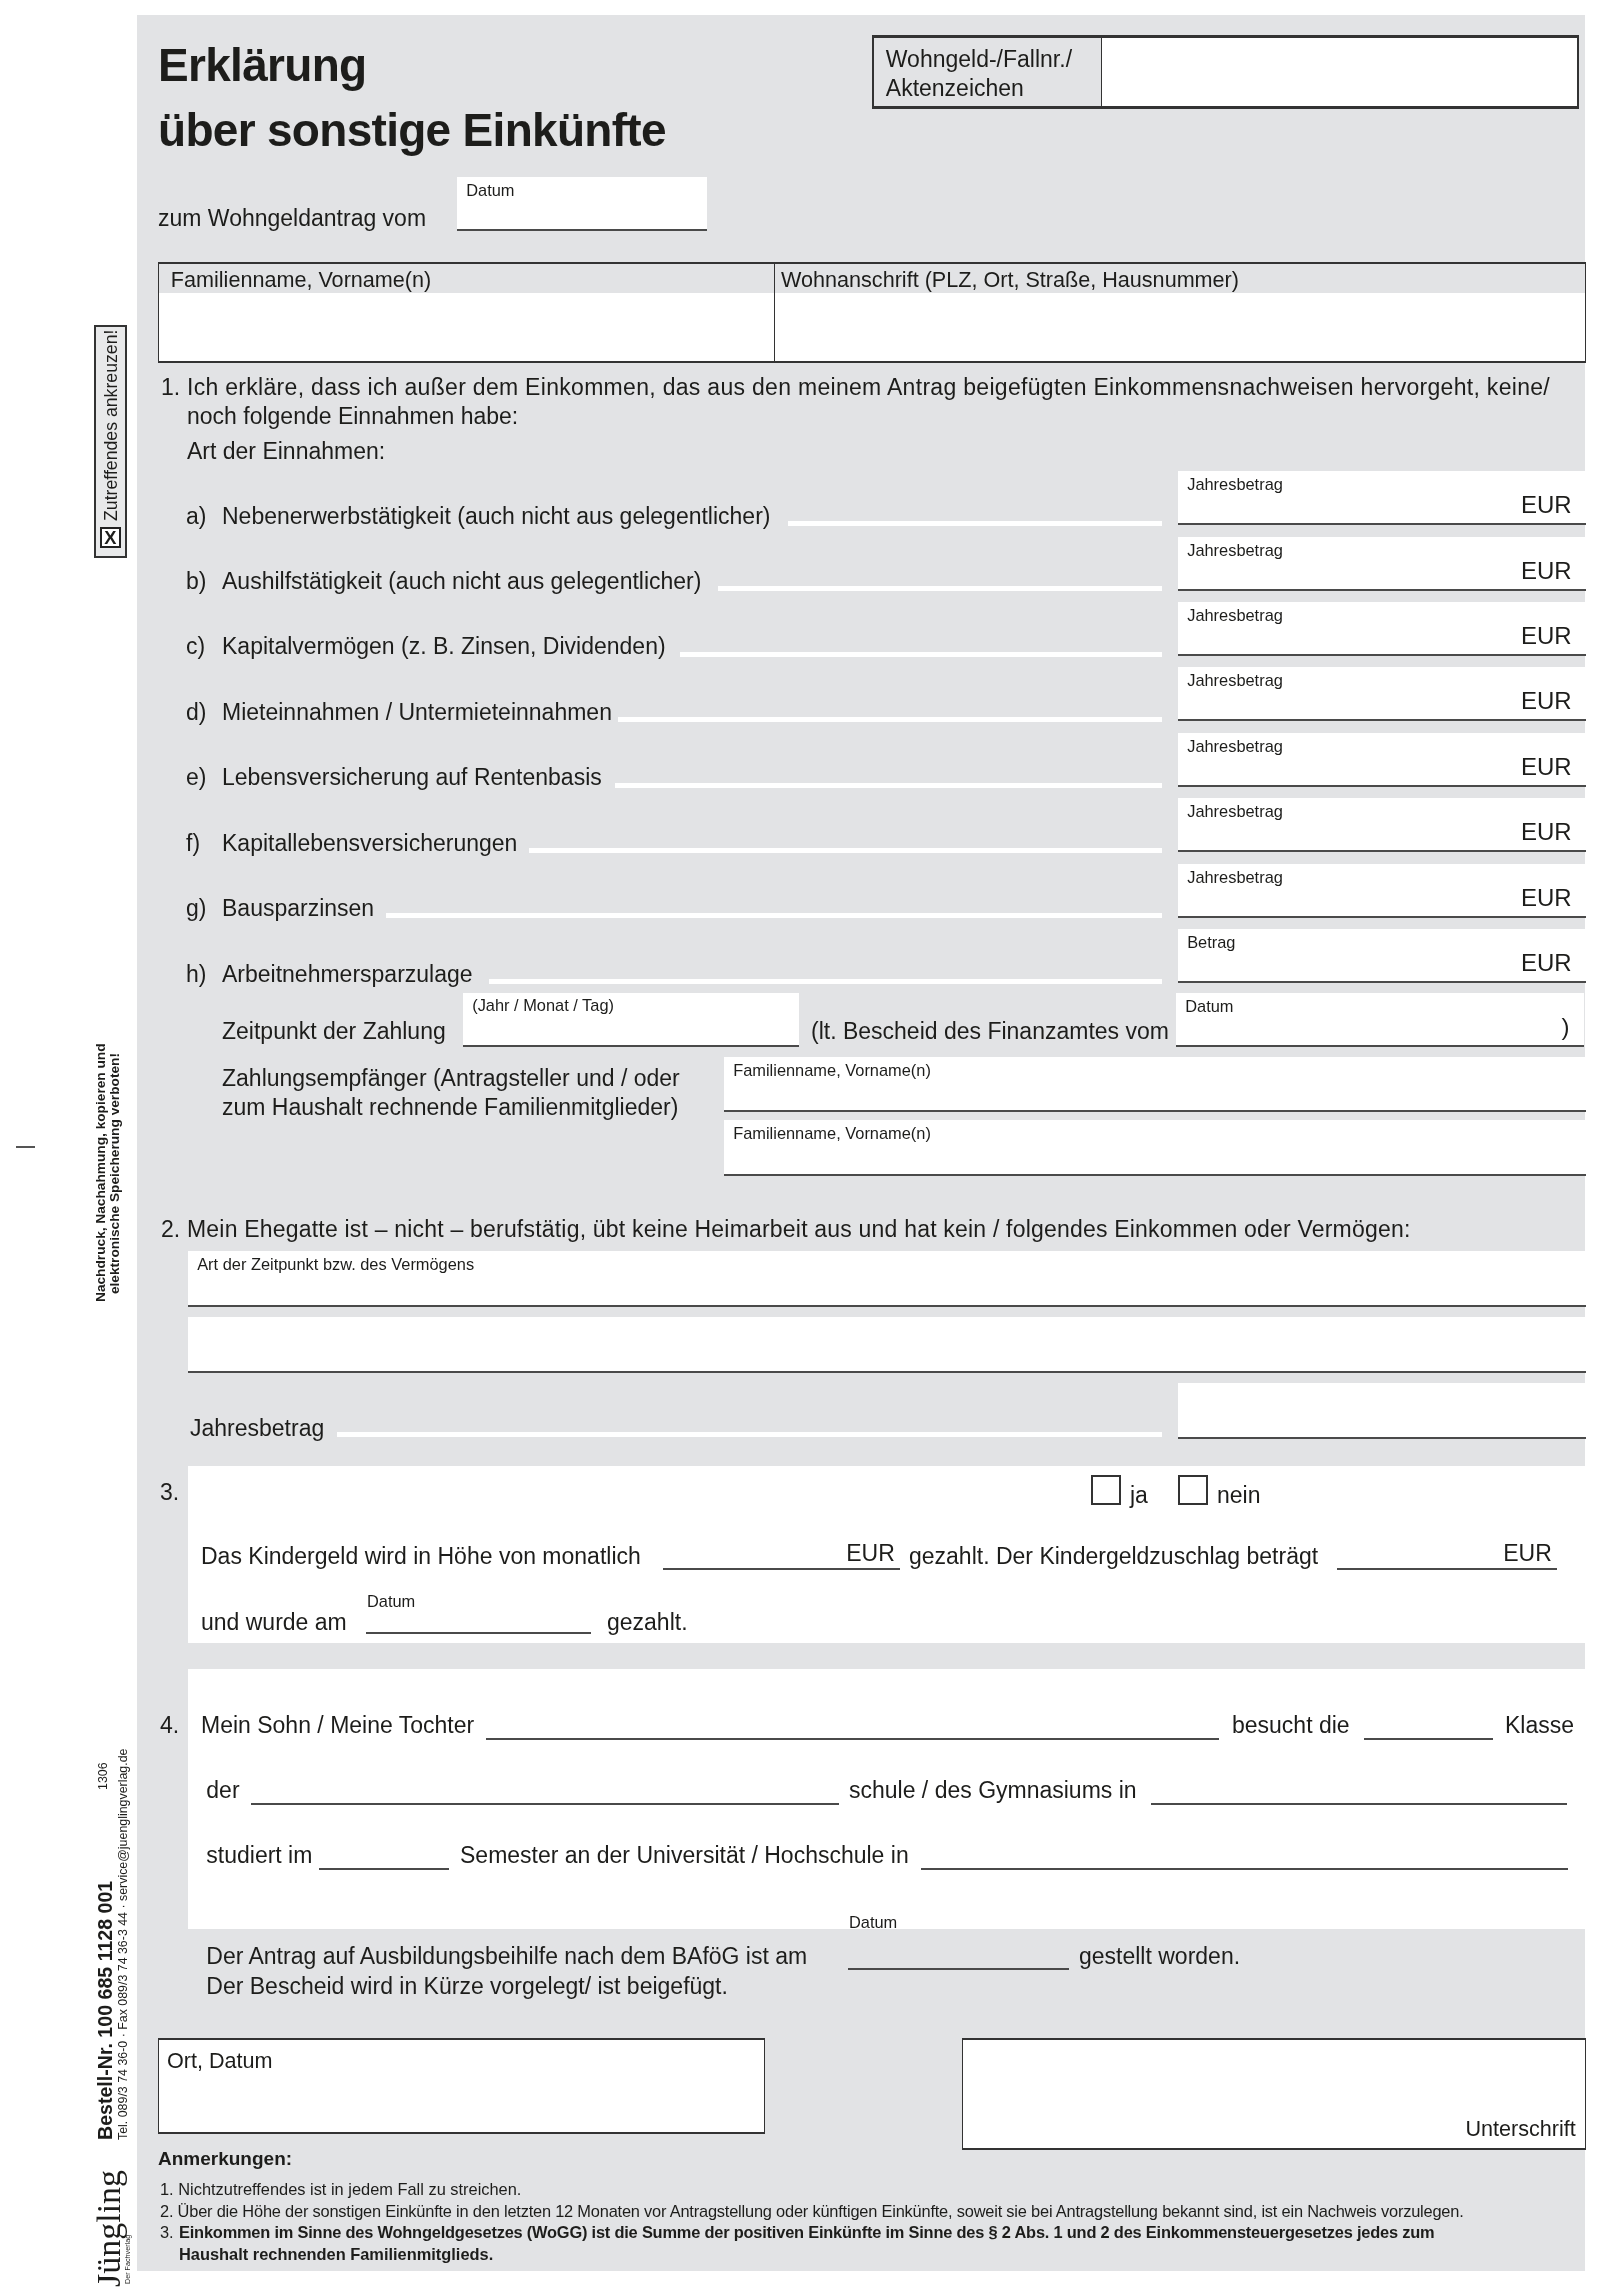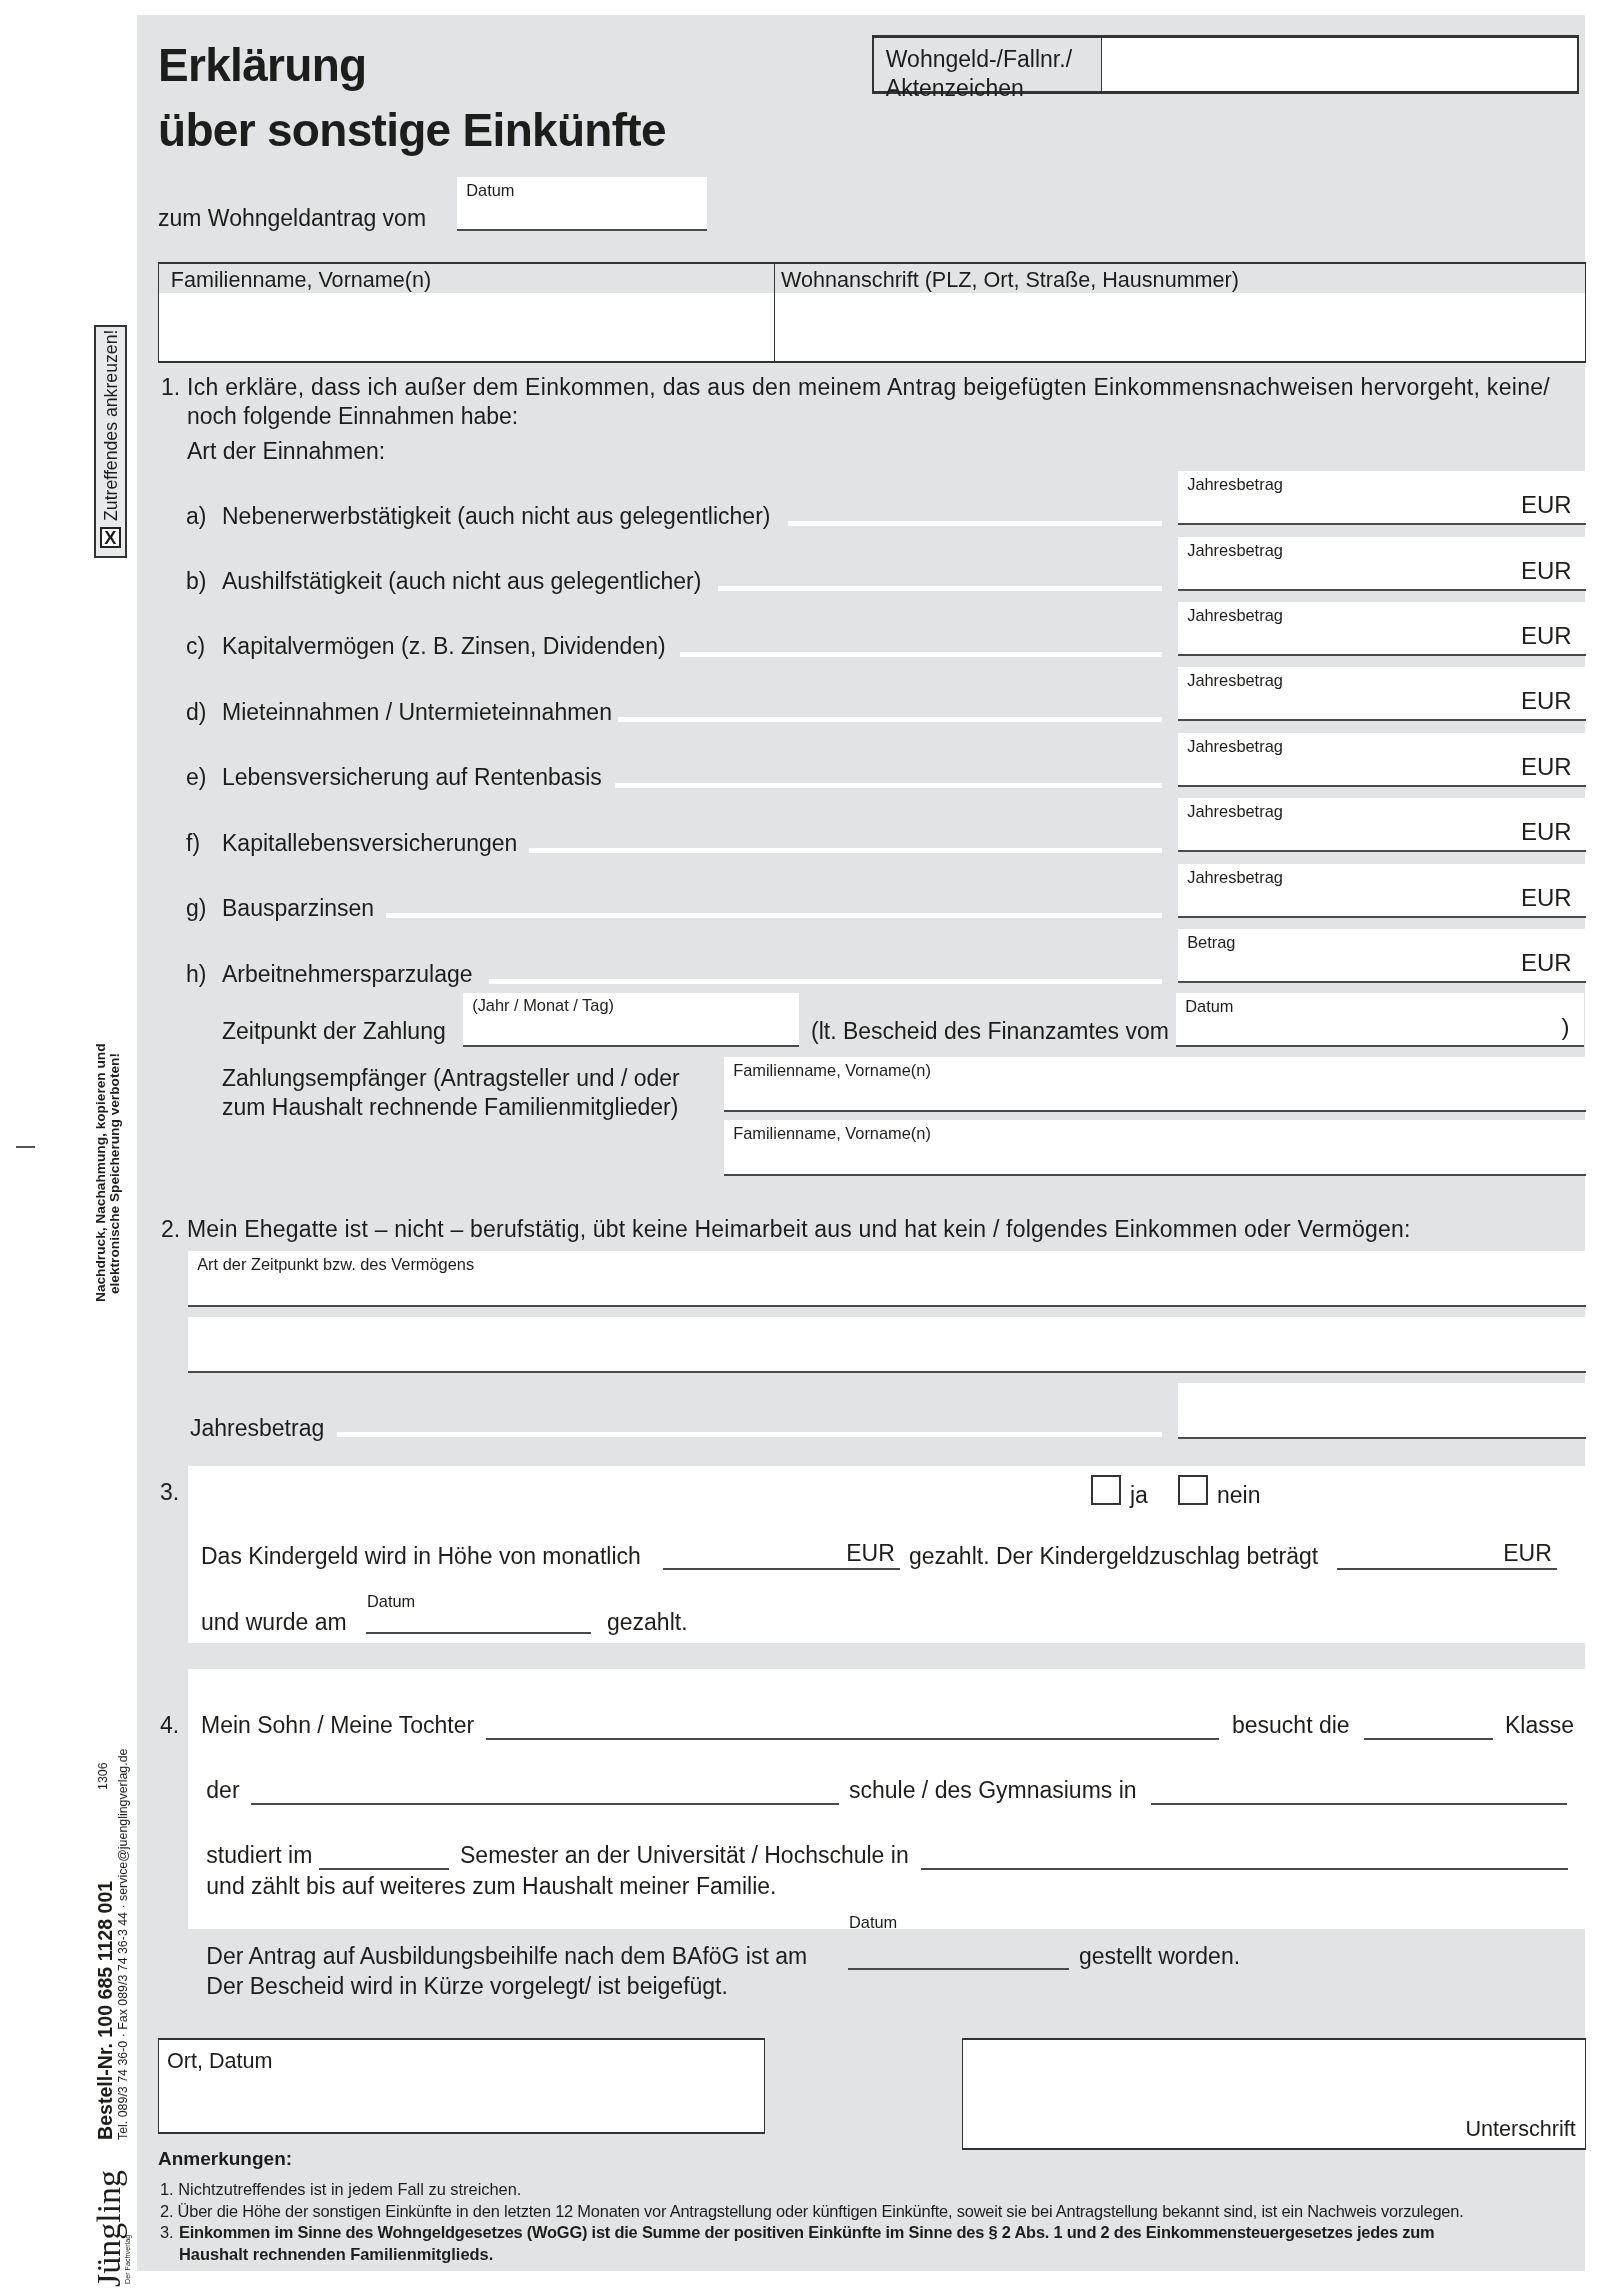--- a/index.html
+++ b/index.html
@@ -44,21 +44,21 @@
 
 <div class="vert" style="left:92px;top:2287px;font-family:'Liberation Serif','DejaVu Serif',serif;font-size:34px;line-height:34px;">Jüngling</div>
 <div class="vert" style="left:123px;top:2284px;font-size:7.2px;">Der Fachverlag</div>
 <div class="vert bold" style="left:94px;top:2140px;font-size:19.6px;">Bestell-Nr. 100 685 1128 001</div>
 <div class="vert" style="left:116px;top:2140px;font-size:12.4px;">Tel. 089/3 74 36-0 · Fax 089/3 74 36-3 44 · service@juenglingverlag.de</div>
 <div class="vert" style="left:96px;top:1790px;font-size:12.4px;">1306</div>
 
 <div class="t title" style="left:158px;top:42px;">Erklärung</div>
 <div class="t title" style="left:158px;top:107px;">über sonstige Einkünfte</div>
 
-<div class="abs frame" style="left:872px;top:35px;width:707px;height:59px;background:#fff;">
+<div class="abs frame" style="left:872px;top:35px;width:707px;height:74px;background:#fff;">
   <div class="abs" style="left:0;top:0;width:228px;height:100%;background:#e2e3e5;border-right:1.3px solid #333;">
     <div class="t lbl36" style="left:11.8px;top:7.9px;">Wohngeld-/Fallnr./</div>
     <div class="t lbl36" style="left:11.8px;top:37px;">Aktenzeichen</div>
   </div>
   <div class="abs" style="left:230px;top:0;right:0;bottom:0;"></div>
 </div>
 
 <div class="t lbl36" style="left:158px;top:205px;">zum Wohngeldantrag vom</div>
 <div class="box ul" style="left:457px;top:177px;width:250px;height:54px;">
   <div class="boxlabel tiny">Datum</div>
@@ -223,21 +223,20 @@
   <div class="t lbl36" style="left:18.3px;top:108px;">der</div>
   <div class="abs ulthin" style="left:63px;top:103px;width:588px;height:33px;"></div>
   <div class="t lbl36" style="left:661px;top:108px;">schule / des Gymnasiums in</div>
   <div class="abs ulthin" style="left:963px;top:103px;width:416px;height:33px;"></div>
 
   <div class="t lbl36" style="left:18.3px;top:173px;">studiert im</div>
   <div class="abs ulthin" style="left:131px;top:168px;width:130px;height:33px;"></div>
   <div class="t lbl36" style="left:272px;top:173px;">Semester an der Universität / Hochschule in</div>
   <div class="abs ulthin" style="left:733px;top:168px;width:647px;height:33px;"></div>
 
-  <div class="t lbl36" style="left:18.3px;top:204px;">und zählt bis auf weiteres zum Haushalt meiner Familie.</div>
 
   <div class="t small" style="left:661px;top:244px;">Datum</div>
   <div class="t lbl36" style="left:18.3px;top:274px;">Der Antrag auf Ausbildungsbeihilfe nach dem BAföG ist am</div>
   <div class="abs ulthin" style="left:660px;top:268px;width:221px;height:33px;"></div>
   <div class="t lbl36" style="left:891px;top:274px;">gestellt worden.</div>
   <div class="t lbl36" style="left:18.3px;top:304px;">Der Bescheid wird in Kürze vorgelegt/ ist beigefügt.</div>
 </div>
 
 <div class="abs" style="left:158px;top:2038px;width:607px;height:96px;background:#fff;border:1.3px solid #333;border-top-width:2.6px;border-bottom-width:2.6px;">
   <div class="t lbl33" style="left:7.9px;top:7.9px;">Ort, Datum</div>

